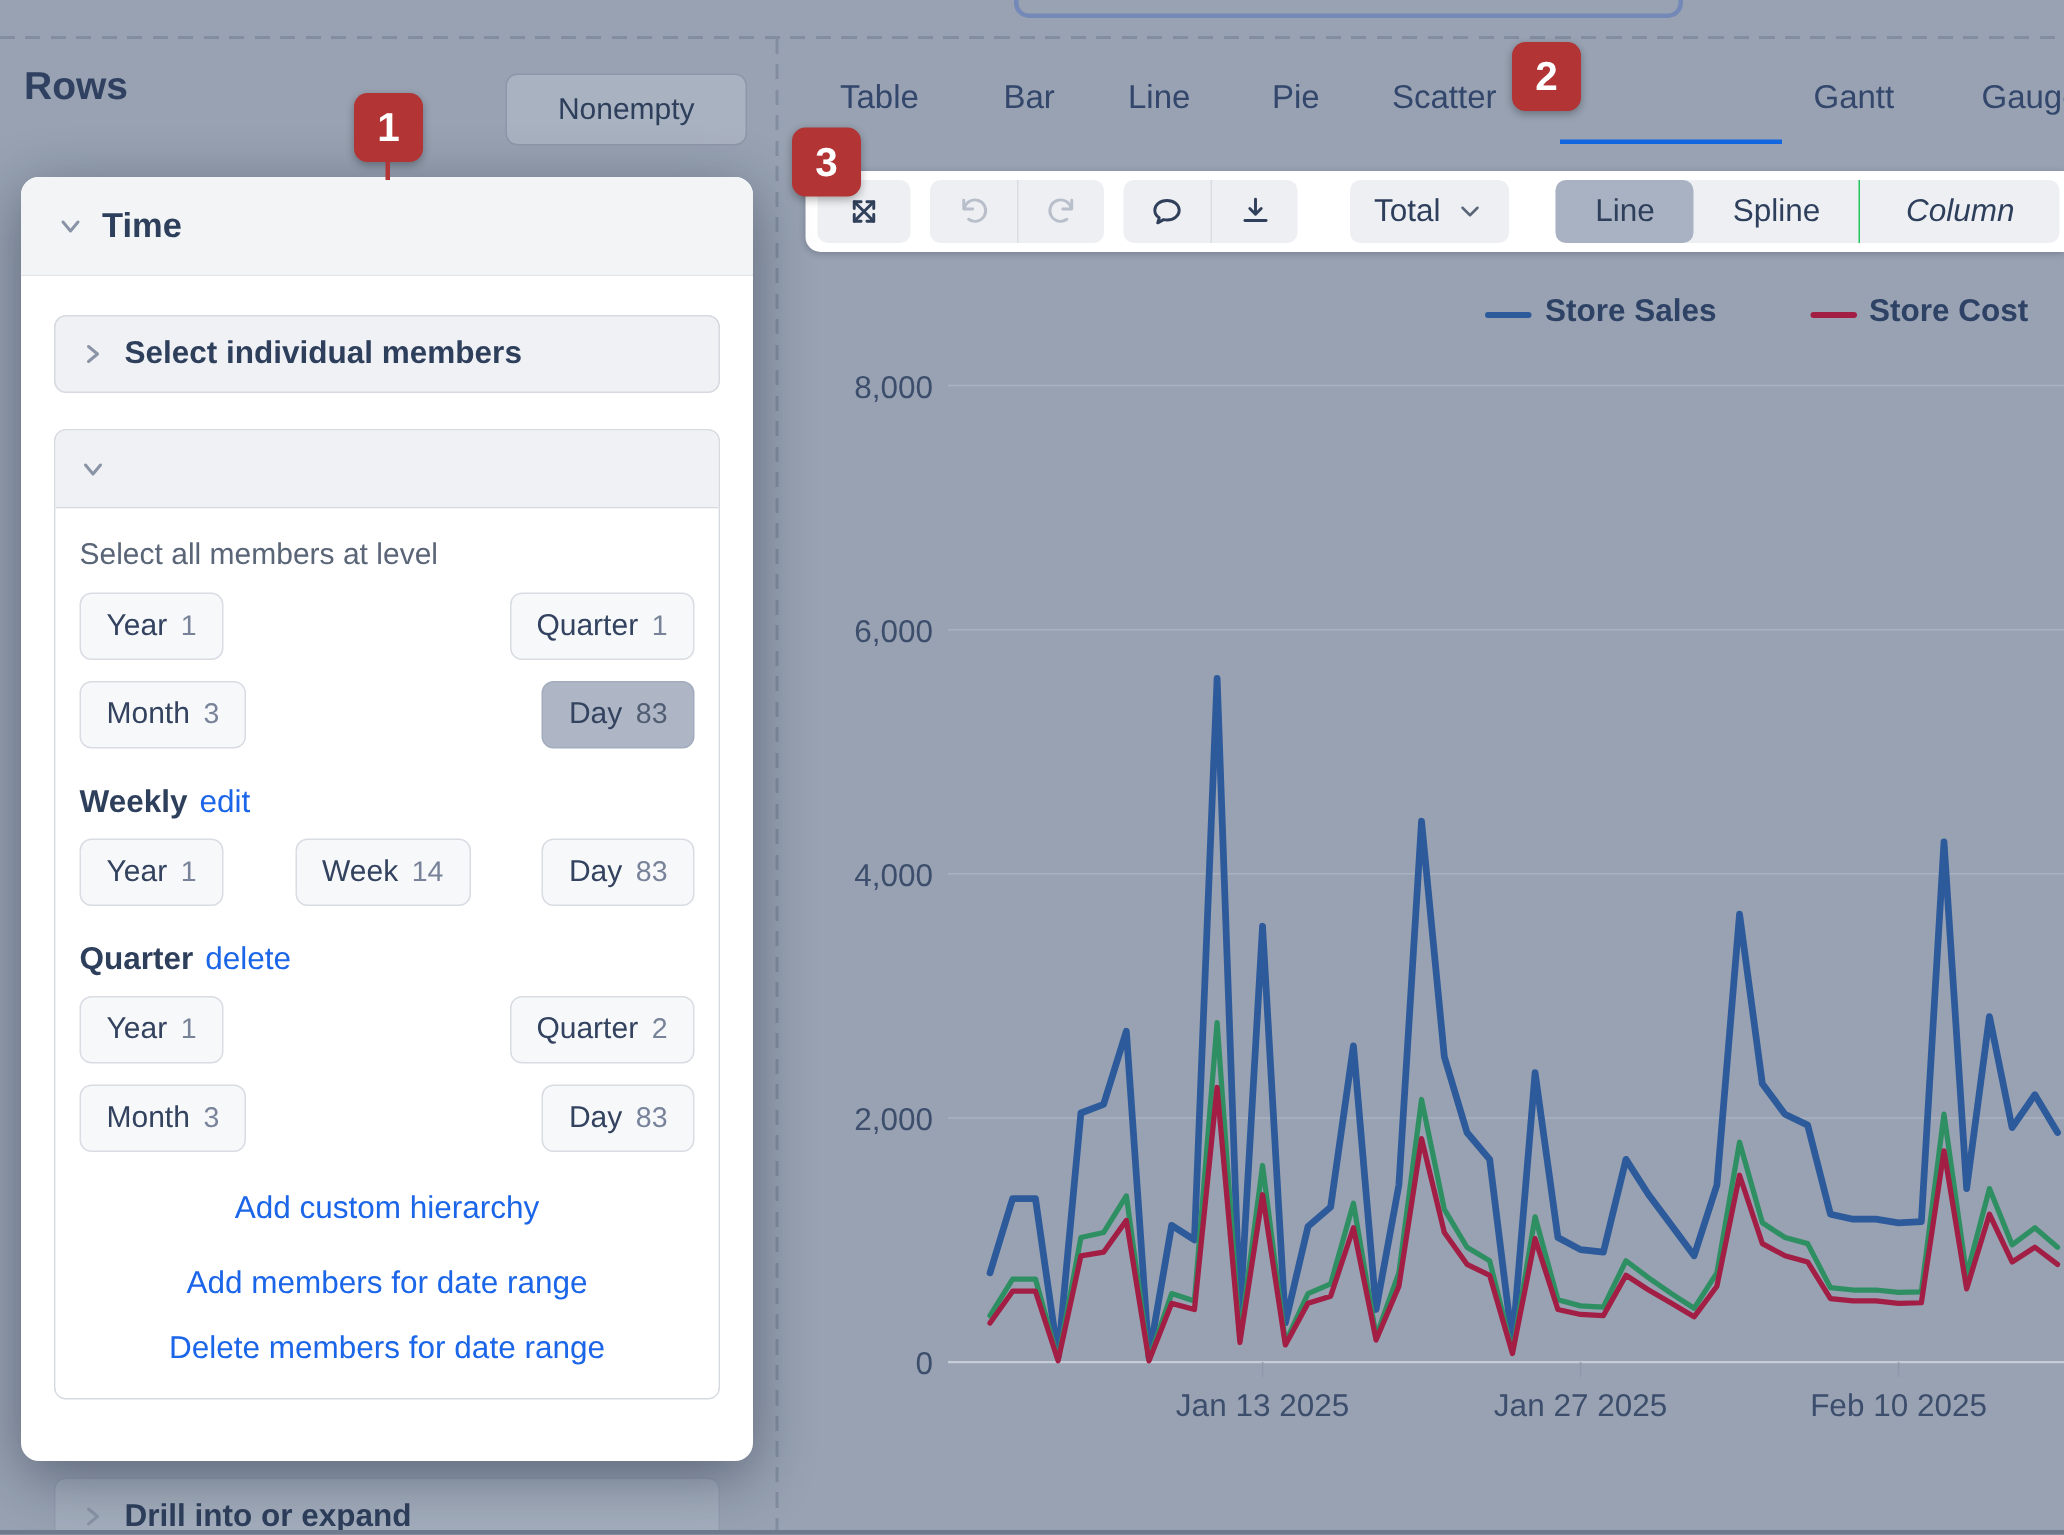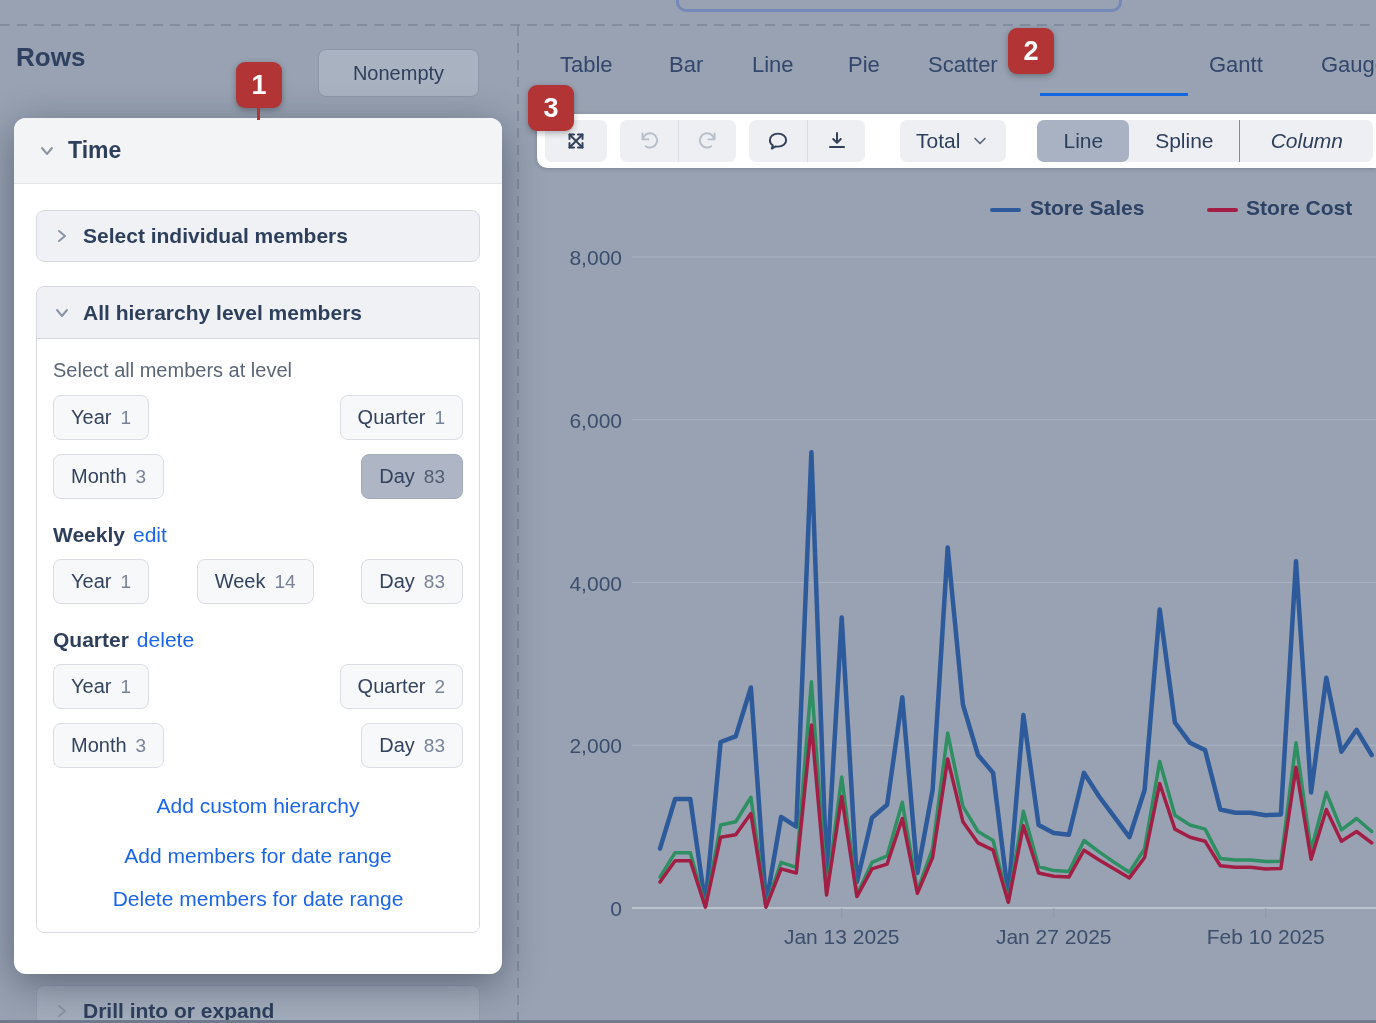--- a/index.html
+++ b/index.html
@@ -12,21 +12,21 @@
     background:repeating-linear-gradient(90deg,#828e9f 0 10px,transparent 10px 17px);}
   .dash-v{position:absolute;left:517px;top:26px;width:2px;height:997px;
     background:repeating-linear-gradient(180deg,#828e9f 0 10px,transparent 10px 17px);}
 
   
   .top-cut{position:absolute;left:676px;top:-30px;width:446px;height:42px;
     border:3px solid #7589b8;border-radius:10px;background:transparent;}
 
   
   .rows-title{position:absolute;left:16px;top:42px;font-size:26px;font-weight:700;color:#2f4060;}
-  .nonempty{position:absolute;left:318px;top:49px;width:161px;height:48px;
+  .nonempty{position:absolute;left:337px;top:49px;width:161px;height:48px;
     background:#a9b2c1;border:1px solid #8d97a9;border-radius:8px;
     font-size:20px;color:#2e3f5c;font-family:inherit;cursor:pointer;}
 
   
   .badge{position:absolute;width:46px;height:46px;background:#b23434;border-radius:9px;
     color:#fff;font-size:27px;font-weight:700;display:flex;align-items:center;justify-content:center;
     box-shadow:0 2px 6px rgba(0,0,0,.3);z-index:30;}
   .badge-pointer{position:absolute;left:257px;top:107px;width:3px;height:13px;background:#b23434;z-index:30;}
 
   
@@ -124,21 +124,20 @@
           <polyline points="6,4 12,9 6,14"></polyline>
         </svg>
       <span class="lbl">Select individual members</span>
     </div>
 
     <div class="expand-box">
       <div class="head">
         <svg class="chev" width="18" height="18" viewBox="0 0 18 18">
             <polyline points="4,6 9,12 14,6"></polyline>
           </svg>
-        <span class="lbl">All hierarchy level members</span>
       </div>
       <div class="expand-content">
         <div class="muted-label">Select all members at level</div>
         <div class="chip-row">
           <div class="chip">
               <span class="c-lbl">Year</span>
               <span class="c-cnt">1</span>
             </div>
           <div class="chip">
               <span class="c-lbl">Quarter</span>

